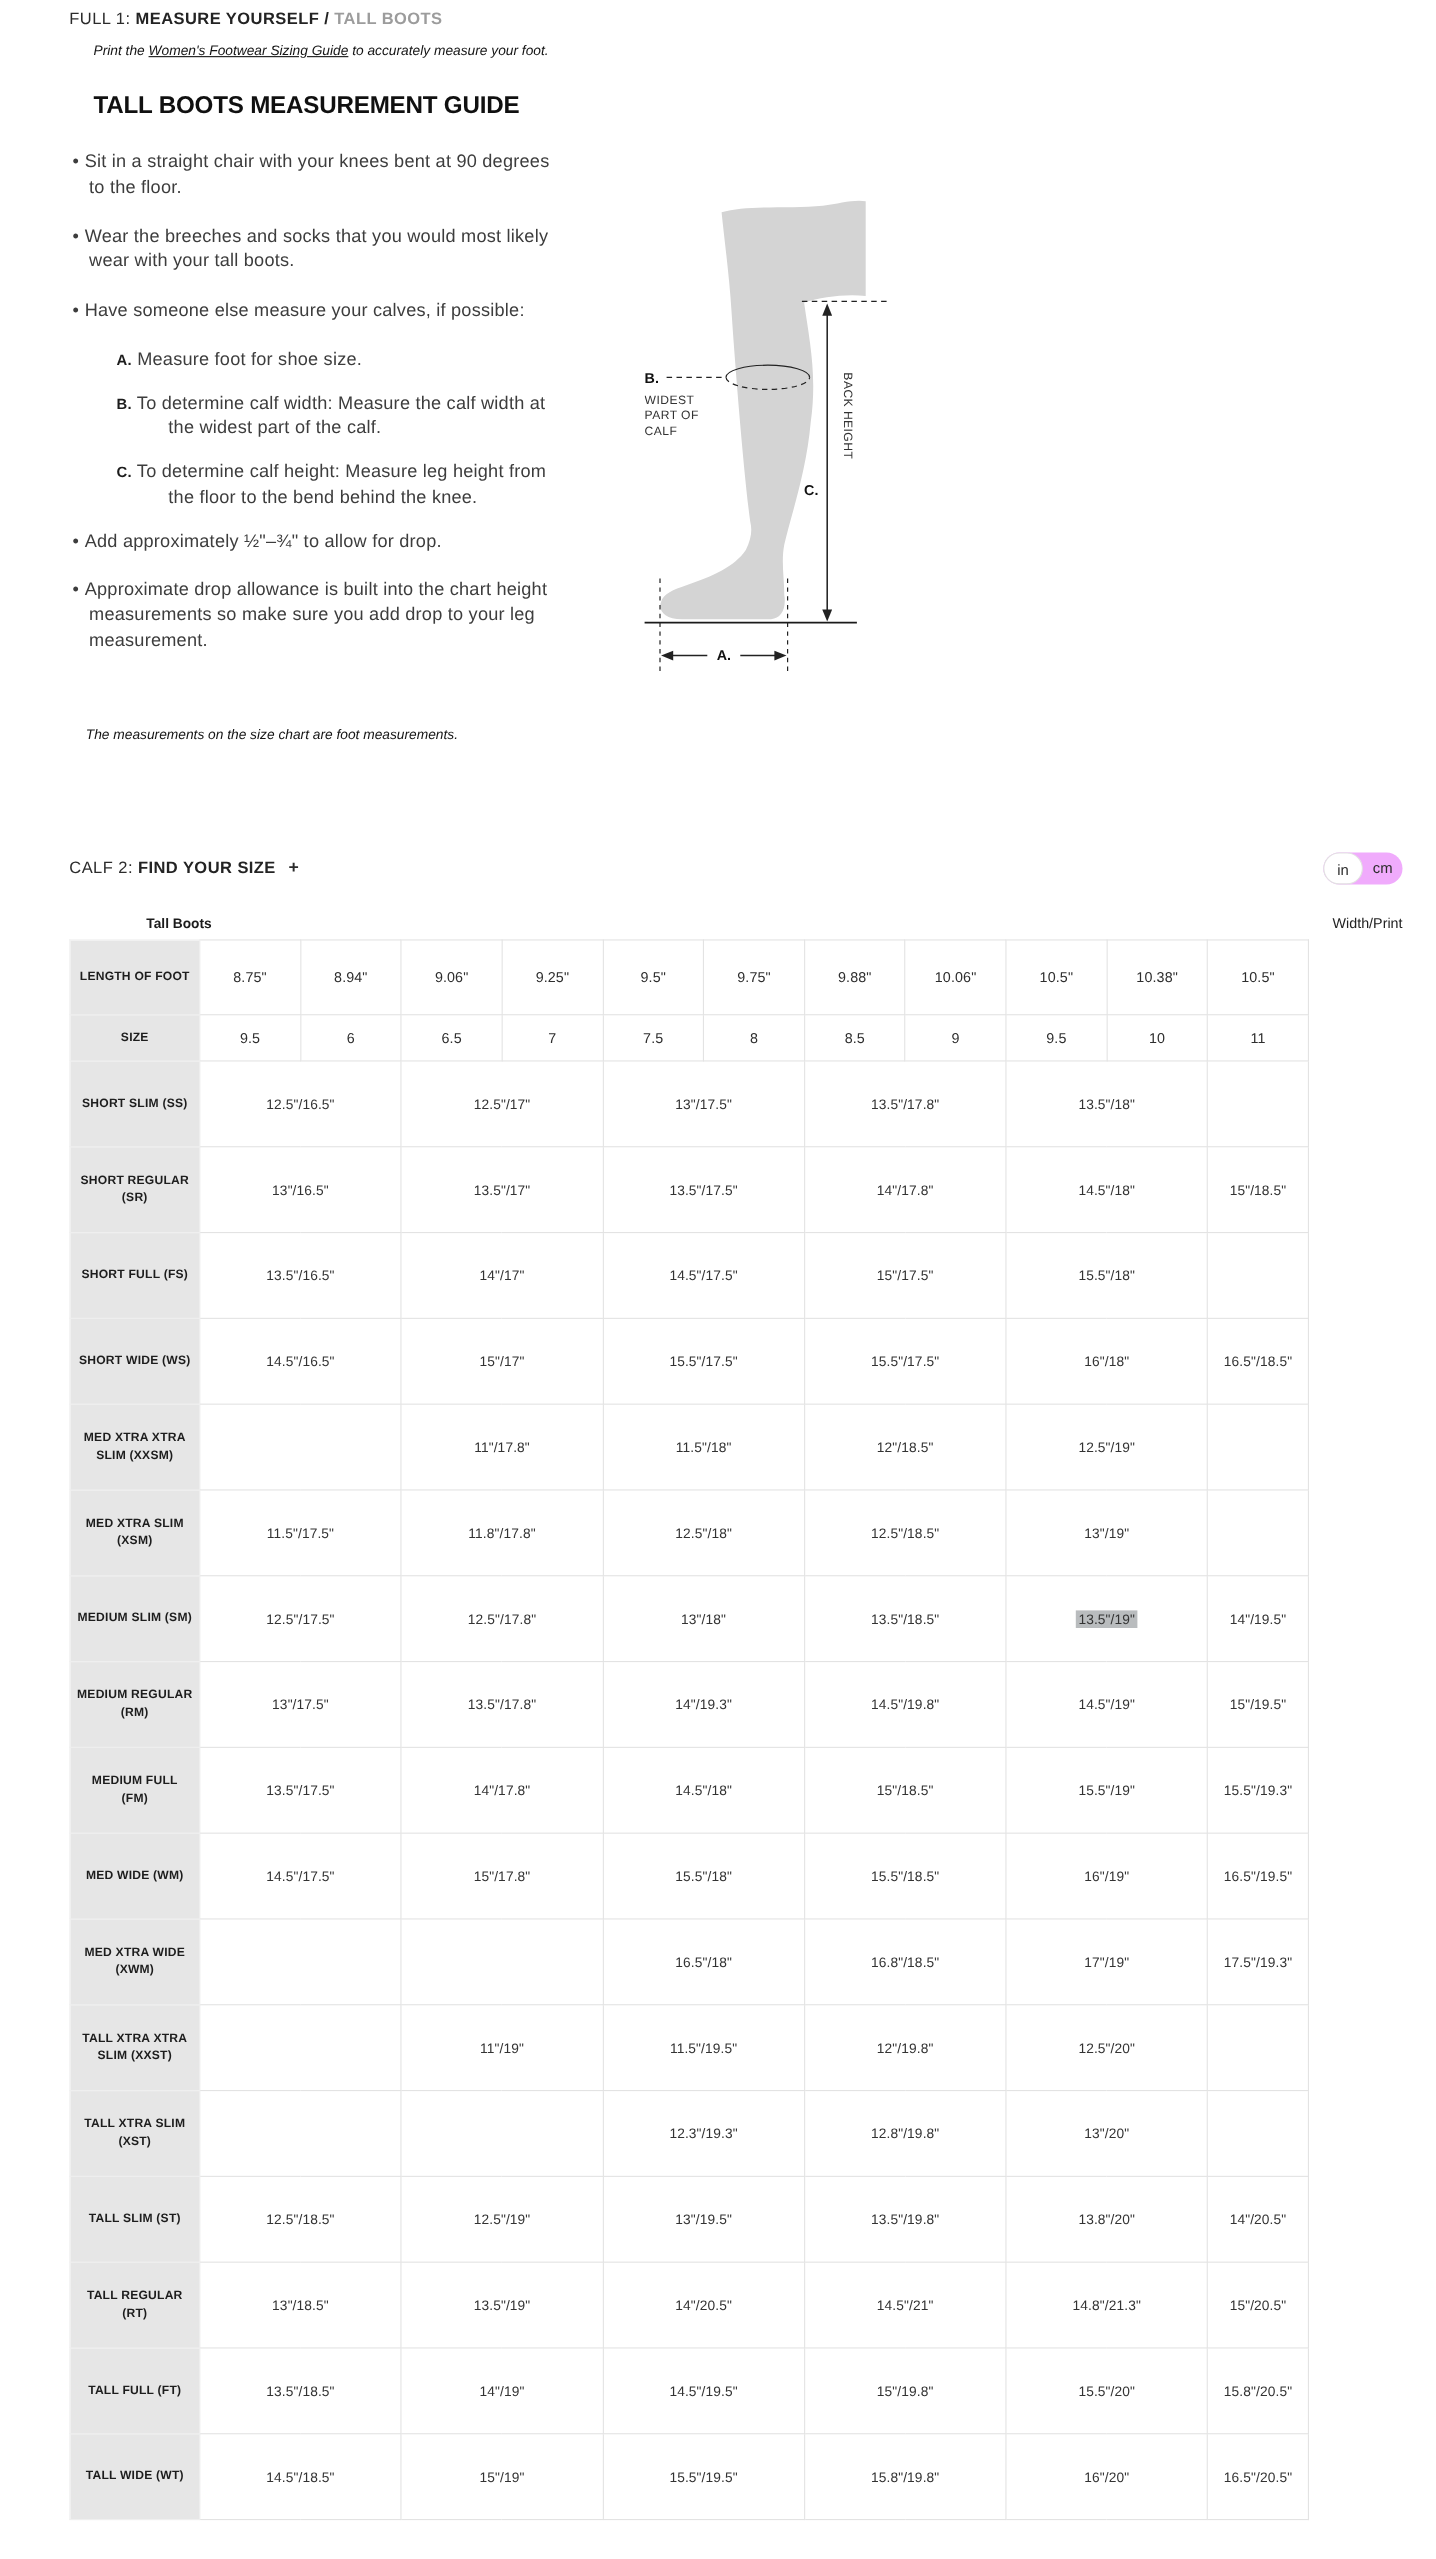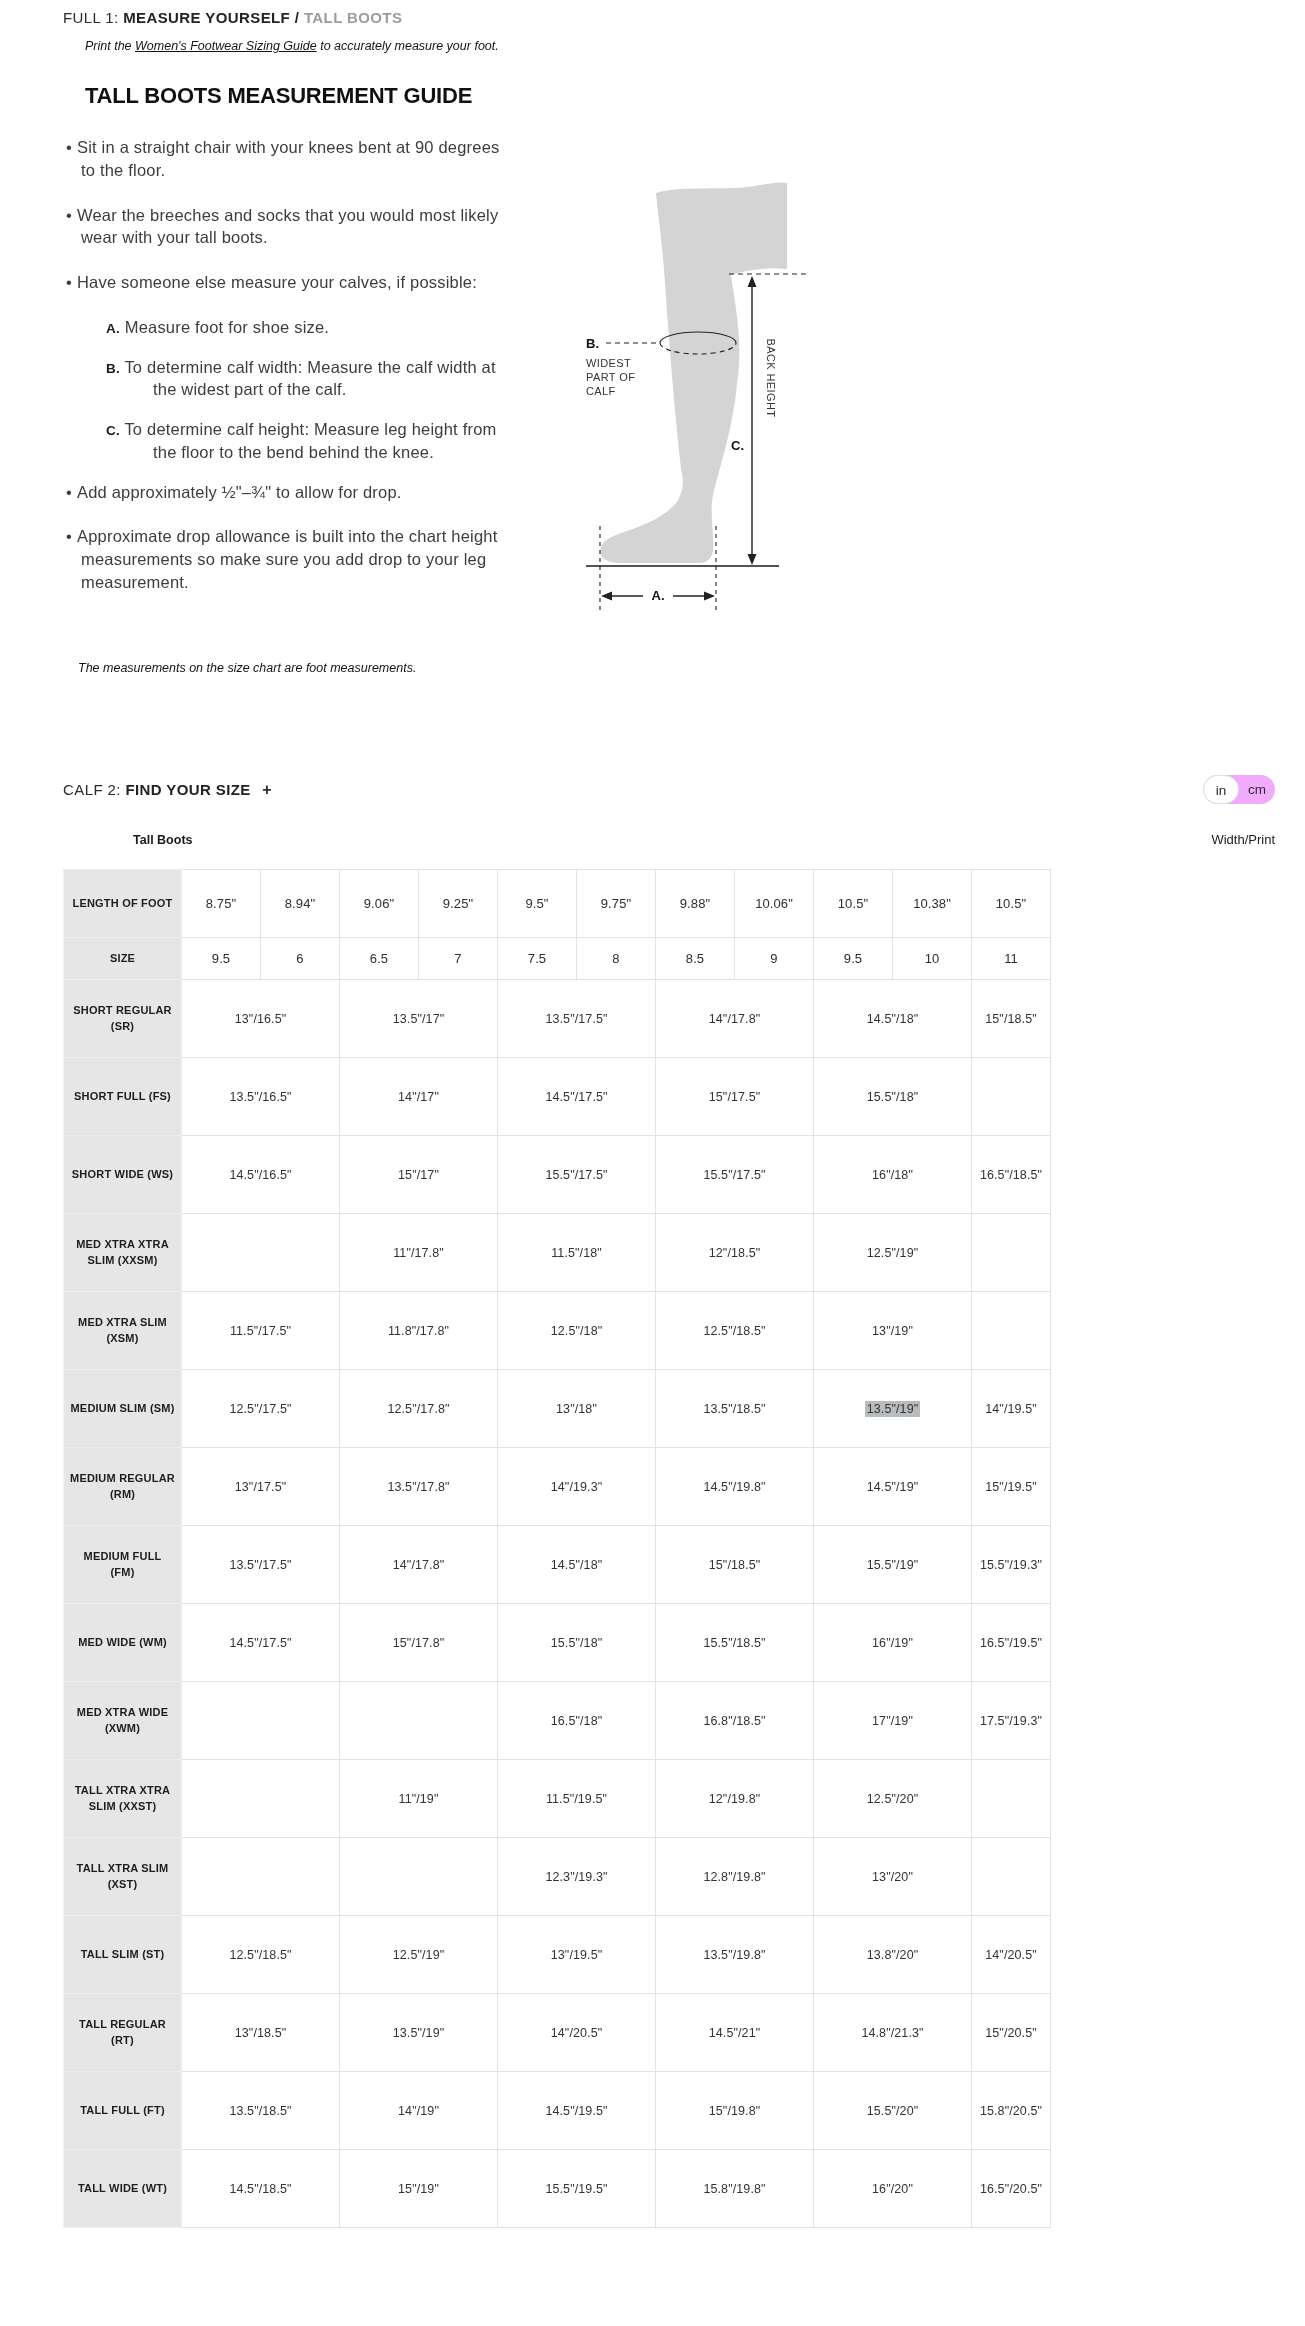--- a/index.html
+++ b/index.html
@@ -37,21 +37,21 @@
   .unit-toggle { display:flex; background:#f0abfc; border-radius:16px; }
   .tbtn { width:36px; height:29px; line-height:29px; text-align:center; font-size:13.5px; color:#2d2d2d; border-radius:16px; cursor:pointer; box-sizing:border-box; }
   .tbtn.active { background:#fff; border:1px solid #e2e2e2; }
 
   
   .table-meta { display:flex; justify-content:space-between; align-items:flex-end; margin-top:28px; }
   .tm-left { font-size:12.5px; font-weight:bold; margin-left:70px; color:#1b1b1b; }
   .tm-right { font-size:13px; color:#222; }
 
   
-  table.size-table { border-collapse:collapse; table-layout:fixed; width:988px; margin-top:22px; }
+  table.size-table { border-collapse:collapse; table-layout:fixed; width:1127px; margin-top:7px; }
   .size-table col.c-lbl { width:118px; }
   .size-table th, .size-table td { border:1px solid #e3e3e3; padding:0; }
   .size-table thead tr.r-len { height:68px; }
   .size-table thead tr.r-size { height:42px; }
   .size-table tbody tr { height:78px; }
   .size-table th { background:#e6e6e6; border-color:#efefef; font-size:11px; font-weight:bold; color:#1d1d1d; line-height:1.45; letter-spacing:.2px; padding:8px 6px; text-align:center; }
   .size-table td { text-align:center; font-size:12.5px; color:#333; letter-spacing:.1px; }
   .size-table thead td { font-size:13px; color:#2e2e2e; }
   .hl { background:#b9bcbe; padding:1px 2px; }
   .bottom-pad { height:32px; }
@@ -176,20 +176,29 @@
           <td>8</td>
           <td>8.5</td>
           <td>9</td>
           <td>9.5</td>
           <td>10</td>
           <td>11</td>
         </tr>
     </thead>
     <tbody>
         <tr>
+          <th>SHORT SLIM (SS)</th>
+          <td colspan="2">12.5"/16.5"</td>
+          <td colspan="2">12.5"/17"</td>
+          <td colspan="2">13"/17.5"</td>
+          <td colspan="2">13.5"/17.8"</td>
+          <td colspan="2">13.5"/18"</td>
+          <td colspan="1"></td>
+        </tr>
+        <tr>
           <th>SHORT REGULAR (SR)</th>
           <td colspan="2">13"/16.5"</td>
           <td colspan="2">13.5"/17"</td>
           <td colspan="2">13.5"/17.5"</td>
           <td colspan="2">14"/17.8"</td>
           <td colspan="2">14.5"/18"</td>
           <td colspan="1">15"/18.5"</td>
         </tr>
         <tr>
           <th>SHORT FULL (FS)</th>

